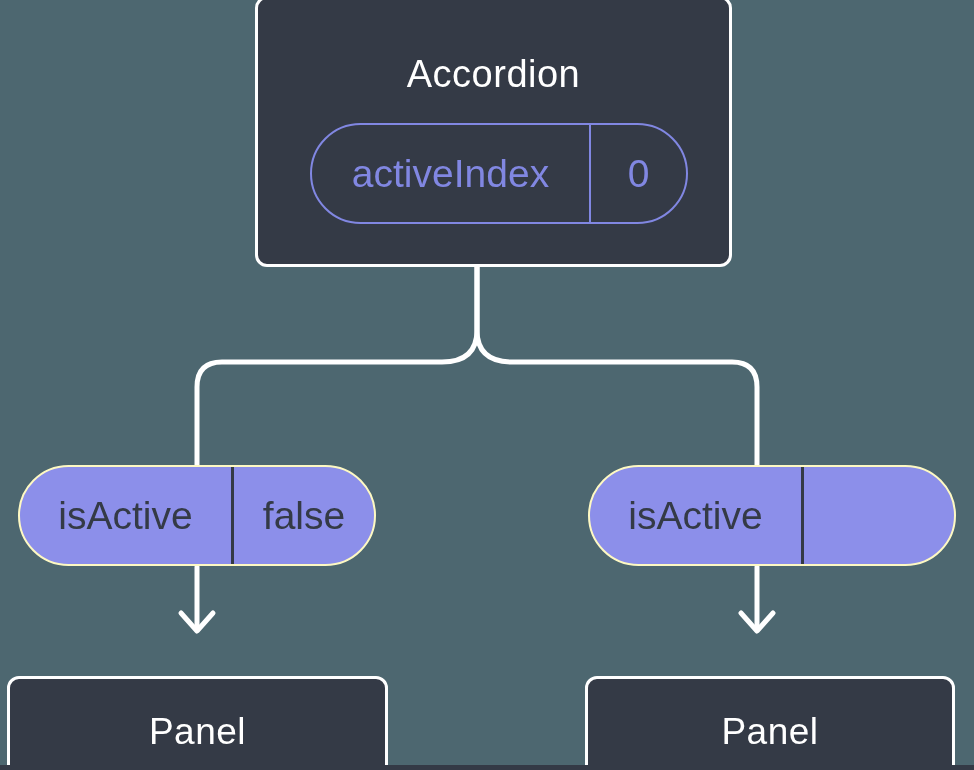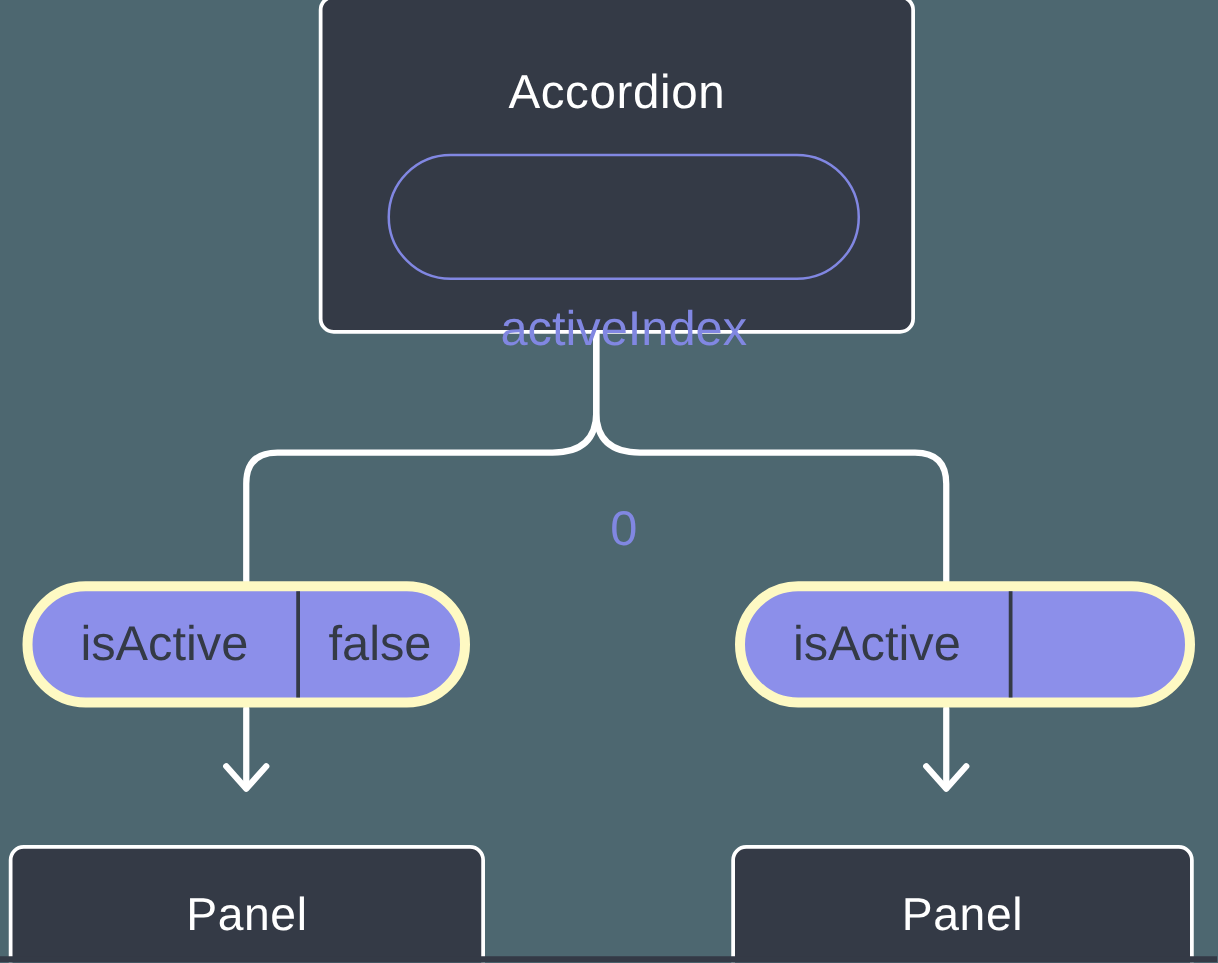--- a/index.html
+++ b/index.html
@@ -36,31 +36,30 @@
   
   .state-pill{
     position:absolute;left:52px;top:124px;
     width:378px;height:101px;
     border:2.5px solid #8187e2;
     border-radius:52px;
     box-sizing:border-box;
     display:flex;align-items:stretch;
     color:#8187e2;
     font-size:39px;
-    flex-direction:column;
   }
   .state-pill .pill-label{flex:0 0 277px;display:flex;align-items:center;justify-content:center;}
   .state-pill .pill-divider{width:0;border-left:2.5px solid #8187e2;}
   .state-pill .pill-value{flex:1;display:flex;align-items:center;justify-content:center;}
 
   
   .prop-pill{
     position:absolute;top:465px;height:101px;
     background:#8c8fea;
-    border:8px solid #fef9c3;
+    border:2px solid #fef9c3;
     border-radius:52px;
     box-sizing:border-box;
     display:flex;align-items:stretch;
     color:#343a46;
     font-size:39px;
   }
   .prop-pill .pill-label{flex:0 0 211px;display:flex;align-items:center;justify-content:center;}
   .prop-pill .pill-divider{width:0;border-left:3px solid #343a46;}
   .prop-pill .pill-value{flex:1;display:flex;align-items:center;justify-content:center;}
   .prop-left{left:18px;width:358px;}

